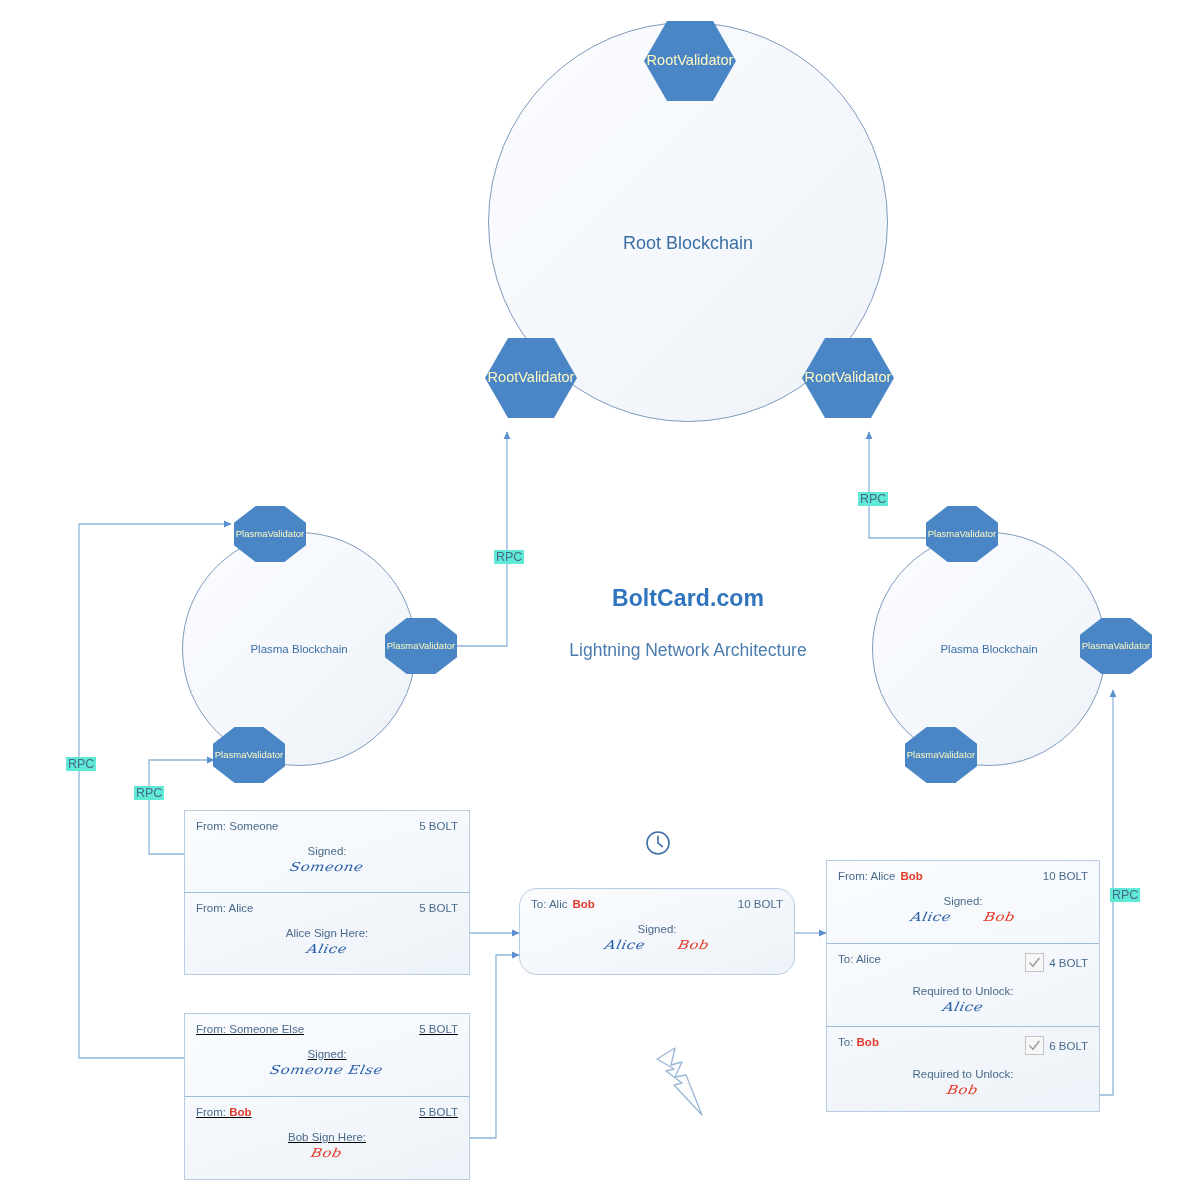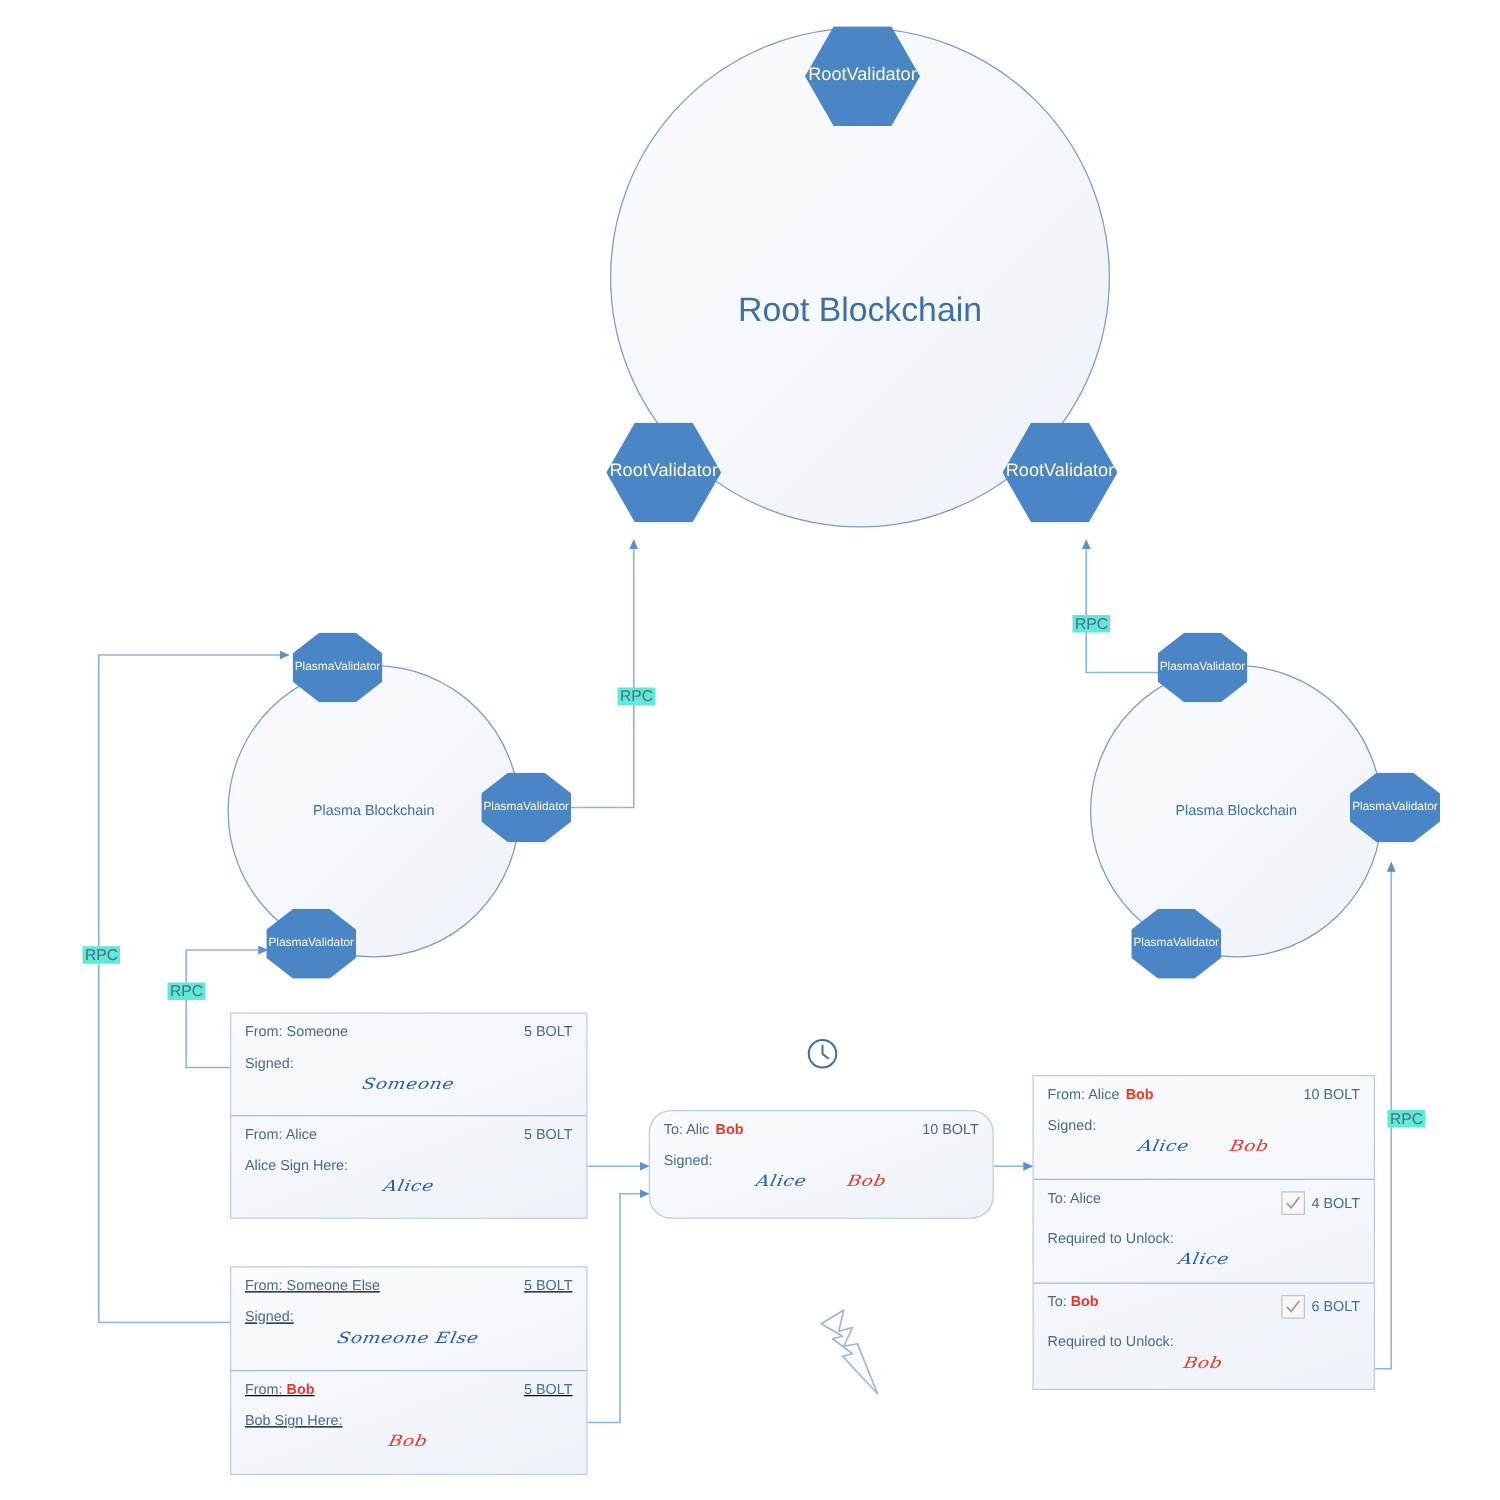--- a/index.html
+++ b/index.html
@@ -42,21 +42,21 @@
     text-align: center;
     color: #3d6fa5;
     pointer-events: none;
   }
   #root-circle {
     left: 488px; top: 22px;
     width: 400px; height: 400px;
   }
   #root-circle .chain-label {
     top: 210px;
-    font-size: 27px;
+    font-size: 18px;
   }
   #plasma-circle-left {
     left: 182px; top: 532px;
     width: 234px; height: 234px;
   }
   #plasma-circle-right {
     left: 872px; top: 532px;
     width: 234px; height: 234px;
   }
   .plasma-circle .chain-label {
@@ -149,20 +149,21 @@
     align-items: center;
     justify-content: center;
     flex: 0 0 auto;
   }
   .checkbox svg { display: block; }
   .row-prompt {
     margin-top: 13px;
     font-size: 11.5px;
     color: #4a6a8c;
     white-space: nowrap;
+    text-align: center;
   }
   .sig-area {
     margin-top: 1px;
     text-align: center;
     height: 28px;
   }
   .sig {
     font-family: "DejaVu Serif", serif;
     font-style: italic;
     font-size: 15px;
@@ -277,20 +278,22 @@
     <span class="node-line">Plasma</span>
     <span class="node-line">Validator</span>
   </div>
 
   <div class="node oct" style="left:905px; top:727px;">
     <span class="node-line">Plasma</span>
     <span class="node-line">Validator</span>
   </div>
 
   <div id="brand">
+    <div class="brand-title">BoltCard.com</div>
+    <div class="brand-sub">Lightning Network Architecture</div>
   </div>
 
   <div class="wire-label" style="left:66px; top:757px;">RPC</div>
   <div class="wire-label" style="left:134px; top:786px;">RPC</div>
   <div class="wire-label" style="left:494px; top:550px;">RPC</div>
   <div class="wire-label" style="left:858px; top:492px;">RPC</div>
   <div class="wire-label" style="left:1110px; top:888px;">RPC</div>
 
   <div id="clock-icon">
     <svg viewBox="0 0 26 26" width="26" height="26" xmlns="http://www.w3.org/2000/svg">

